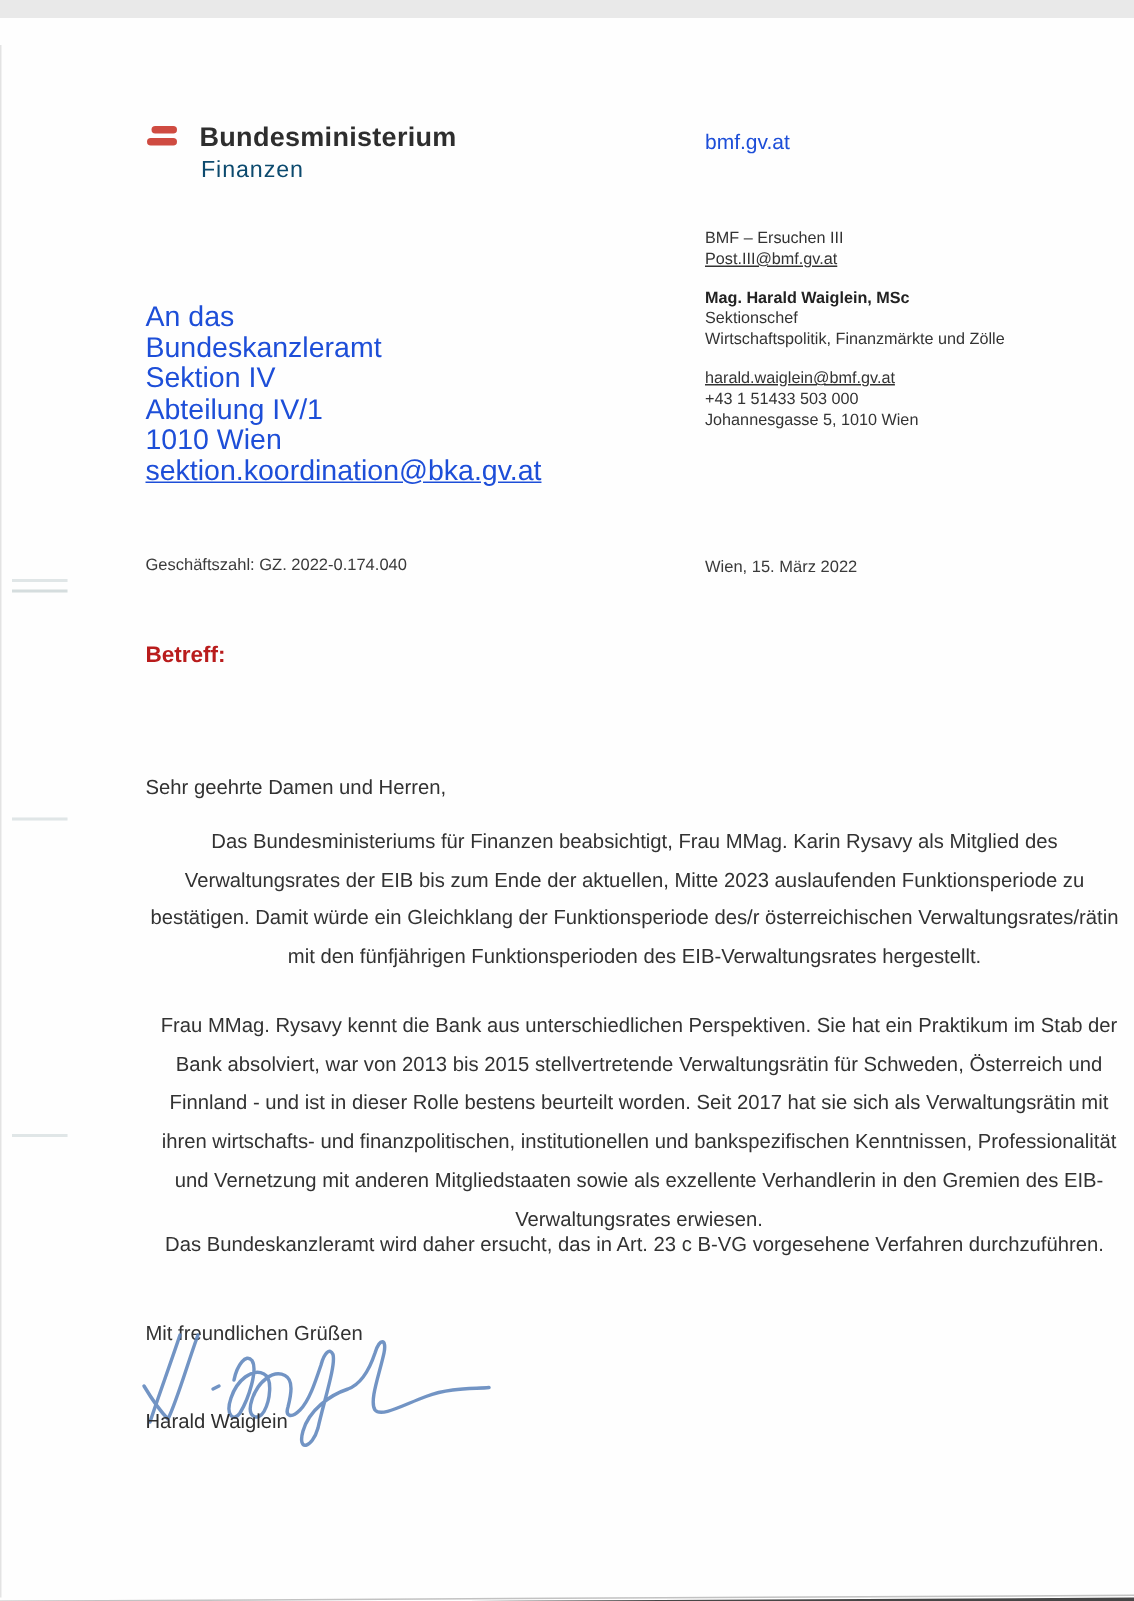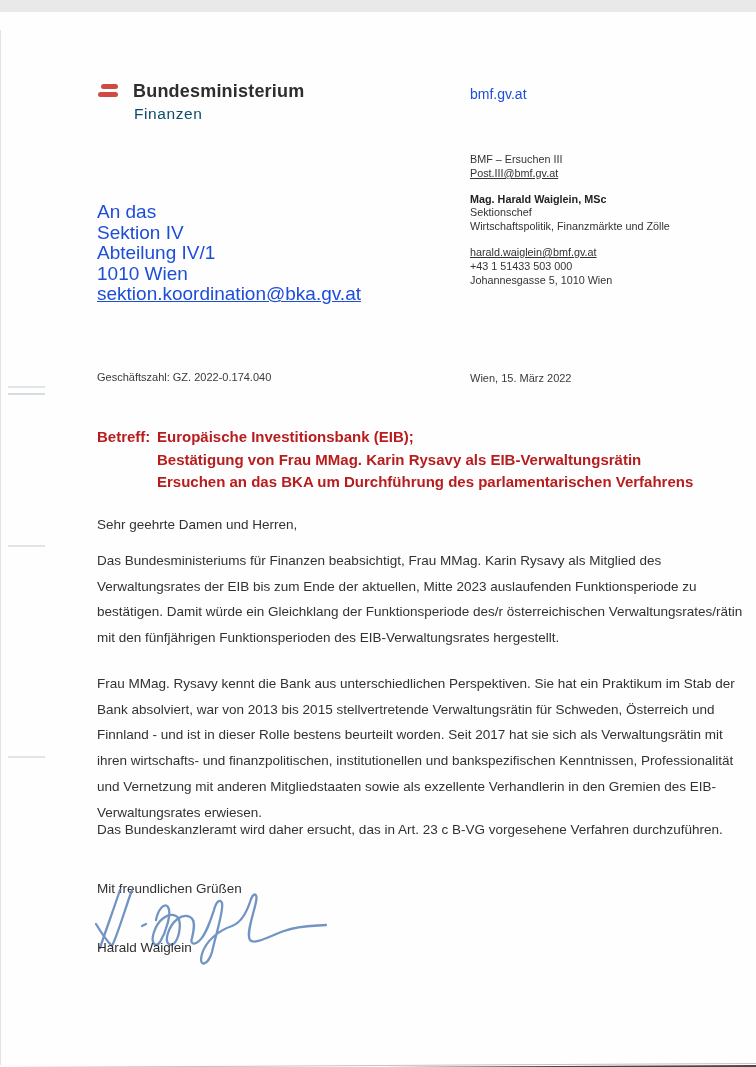--- a/index.html
+++ b/index.html
@@ -29,21 +29,21 @@
   
   .recipient{left:97px;top:190px;font-size:19px;line-height:20.6px;color:#1d4ed8;}
   
   .reference{left:97px;top:359px;font-size:11px;color:#3a3a3a;}
   .dateline{left:470px;top:360px;font-size:11px;color:#3a3a3a;}
   
   .subject{left:97px;top:414px;font-size:15px;font-weight:bold;color:#b91c1c;line-height:22.6px;}
   .subject-label{position:absolute;left:0;top:0;}
   .subject-lines{margin-left:60px;}
   
-  .body-text{font-size:13.5px;color:#323232;line-height:25.7px;}
+  .body-text{font-size:13.5px;color:#323232;line-height:25.7px;text-align:center;}
   .salutation{left:97px;top:500px;}
   .p1{left:97px;top:536px;width:652px;}
   .p2{left:97px;top:659px;width:658px;}
   .p3{left:97px;top:805px;width:652px;}
   .closing{left:97px;top:864px;}
   
   .signature{left:86px;top:870px;width:250px;height:92px;}
   .signer-name{left:97px;top:928px;font-size:13.5px;color:#2f2f2f;}
   
   .fold{left:8px;width:37px;height:2px;background:#c7d1d3;opacity:.55;}
@@ -80,36 +80,32 @@
     </div>
     <div class="group">
       <div class="u">harald.waiglein@bmf.gv.at</div>
       <div>+43 1 51433 503 000</div>
       <div>Johannesgasse 5, 1010 Wien</div>
     </div>
   </div>
 
   <div class="abs recipient">
     <div>An das</div>
+    <div>Bundeskanzleramt</div>
     <div>Sektion IV</div>
     <div>Abteilung IV/1</div>
     <div>1010 Wien</div>
     <div class="u">sektion.koordination@bka.gv.at</div>
   </div>
 
   <div class="abs reference">Geschäftszahl: GZ. 2022-0.174.040</div>
   <div class="abs dateline">Wien, 15. März 2022</div>
 
   <div class="abs subject">
     <span class="subject-label">Betreff:</span>
-    <div class="subject-lines">
-      <div>Europäische Investitionsbank (EIB);</div>
-      <div>Bestätigung von Frau MMag. Karin Rysavy als EIB-Verwaltungsrätin</div>
-      <div>Ersuchen an das BKA um Durchführung des parlamentarischen Verfahrens</div>
-    </div>
   </div>
 
   <div class="abs body-text salutation">Sehr geehrte Damen und Herren,</div>
   <div class="abs body-text p1">Das Bundesministeriums für Finanzen beabsichtigt, Frau MMag. Karin Rysavy als Mitglied des Verwaltungsrates der EIB bis zum Ende der aktuellen, Mitte 2023 auslaufenden Funktionsperiode zu bestätigen. Damit würde ein Gleichklang der Funktionsperiode des/r österreichischen Verwaltungsrates/rätin mit den fünfjährigen Funktionsperioden des EIB-Verwaltungsrates hergestellt.</div>
   <div class="abs body-text p2">Frau MMag. Rysavy kennt die Bank aus unterschiedlichen Perspektiven. Sie hat ein Praktikum im Stab der Bank absolviert, war von 2013 bis 2015 stellvertretende Verwaltungsrätin für Schweden, Österreich und Finnland - und ist in dieser Rolle bestens beurteilt worden. Seit 2017 hat sie sich als Verwaltungsrätin mit ihren wirtschafts- und finanzpolitischen, institutionellen und bankspezifischen Kenntnissen, Professionalität und Vernetzung mit anderen Mitgliedstaaten sowie als exzellente Verhandlerin in den Gremien des EIB-Verwaltungsrates erwiesen.</div>
   <div class="abs body-text p3">Das Bundeskanzleramt wird daher ersucht, das in Art. 23 c B-VG vorgesehene Verfahren durchzuführen.</div>
   <div class="abs body-text closing">Mit freundlichen Grüßen</div>
 
   <svg class="abs signature" viewBox="0 0 250 92" fill="none" stroke="#5f86bd" stroke-width="2.3" stroke-linecap="round" stroke-linejoin="round" opacity="0.88">
     <path d="M34 8 C28 26 20 48 14 66"></path>

